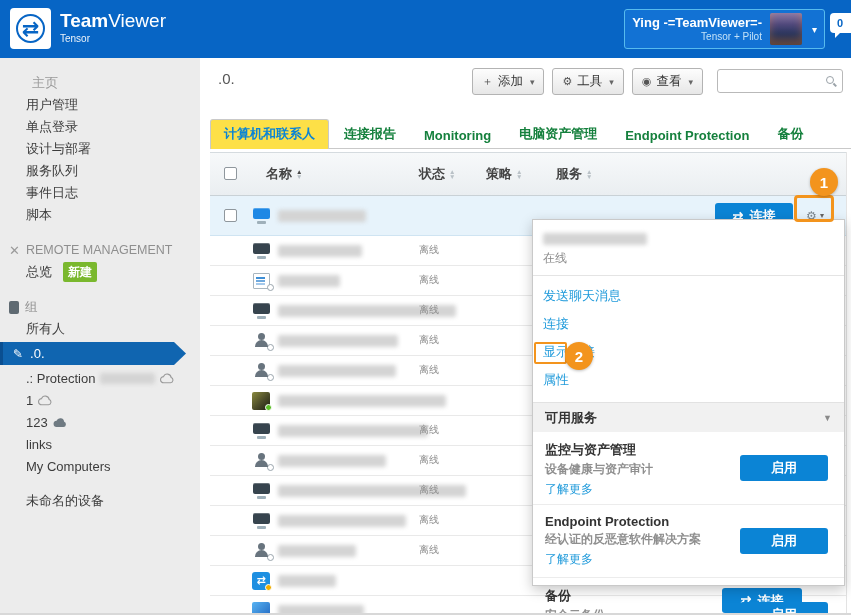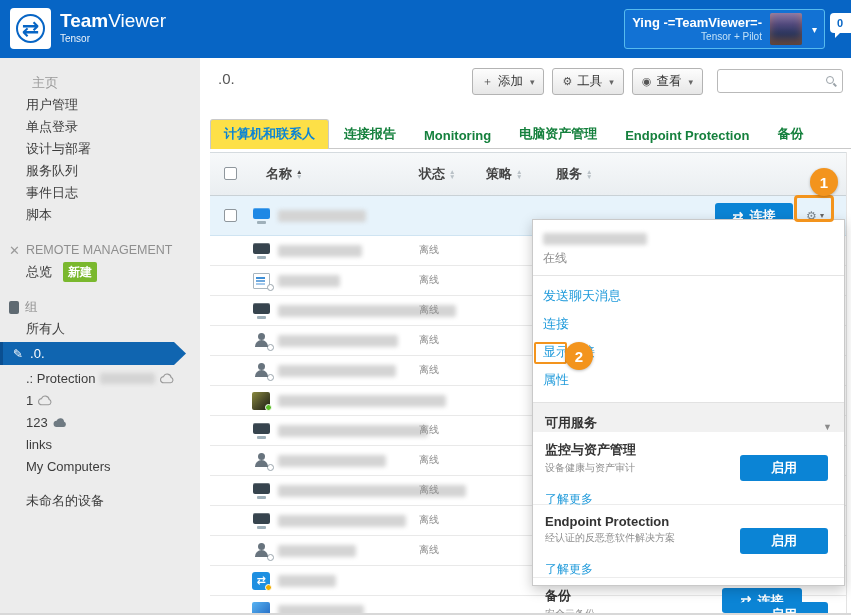--- a/index.html
+++ b/index.html
@@ -82,27 +82,27 @@
   .teamviewer-away .dot{display:block;background:#F0AD00;border-color:#fff;}
   .avatar-busy .dot{display:block;background:#E23A8E;border-color:#fff;}
   .avatar-busy .dot2{display:block;background:#5BBE27;border-color:#fff;right:5px;bottom:-3px;}
   
   #ctxmenu{position:absolute;left:532px;top:219px;width:313px;height:367px;background:#fff;border:1px solid #c9c9c9;box-shadow:0 4px 12px rgba(0,0,0,.22);z-index:5;}
   .cm-head{padding:10px 10px 2px 10px;}
   .cm-status{padding:3px 10px 8px 10px;color:#8a8a8a;font-size:12px;}
   .cm-div{border-top:1px solid #e4e4e4;}
   .cm-items{padding:6px 0 8px 0;list-style:none;}
   .cm-items li{padding:5px 10px;color:#219BDB;font-size:13px;cursor:pointer;}
-  .cm-band{height:30px;background:#F1F1F1;border-top:1px solid #e2e2e2;display:flex;align-items:flex-end;padding:0 12px;font-weight:bold;color:#333;}
+  .cm-band{height:30px;background:#F1F1F1;border-top:1px solid #e2e2e2;display:flex;align-items:center;padding:0 12px;font-weight:bold;color:#333;}
   .cm-band .caret{margin-left:auto;font-size:9px;color:#8a8a8a;}
   .svc{position:relative;padding:9px 12px 8px 12px;border-bottom:1px solid #ececec;height:73px;}
   .svc:last-child{border-bottom:none;}
   .svc-title{font-weight:bold;color:#333;font-size:13px;}
-  .svc-desc{color:#8f8f8f;font-size:10px;margin-top:2px;white-space:nowrap;}
-  .svc-more{color:#219BDB;font-size:12px;margin-top:16px;display:inline-block;cursor:pointer;}
+  .svc-desc{color:#8f8f8f;font-size:12px;margin-top:2px;white-space:nowrap;font-weight:bold;}
+  .svc-more{color:#219BDB;font-size:12px;margin-top:3px;display:inline-block;cursor:pointer;}
   .svc-btn{position:absolute;right:16px;top:50%;margin-top:-13px;width:88px;height:26px;}
   
   #btm-connect{position:absolute;left:722px;top:588px;width:80px;height:25px;z-index:4;}
   .anno-circle{position:absolute;width:28px;height:28px;border-radius:50%;background:#F3941D;color:#fff;font-size:15px;font-weight:bold;display:flex;align-items:center;justify-content:center;z-index:10;box-shadow:0 1px 3px rgba(0,0,0,.25);}
   #anno1{left:810px;top:168px;}
   #anno2{left:565px;top:342px;}
   #gearbox{position:absolute;left:794px;top:195px;width:40px;height:27px;border:3px solid #F3941D;border-radius:4px;z-index:6;}
   #propbox{position:absolute;left:534px;top:342px;width:33px;height:22px;border:2px solid #F3941D;border-radius:2px;z-index:6;}
   .bottom-edge{position:absolute;left:0;bottom:0;width:851px;height:2px;background:#d8d8d8;z-index:8;}
 </style>

